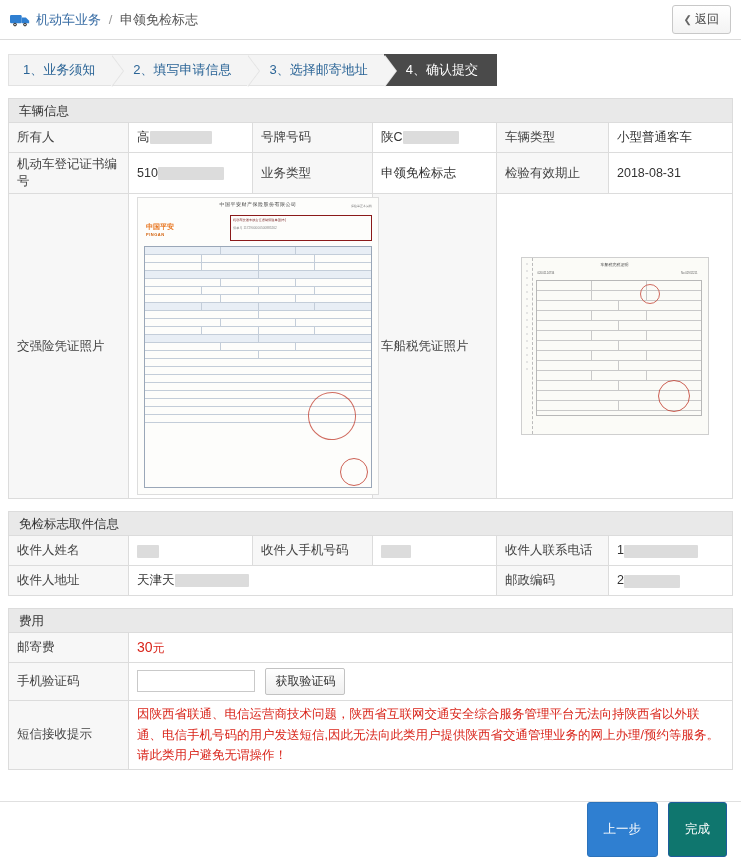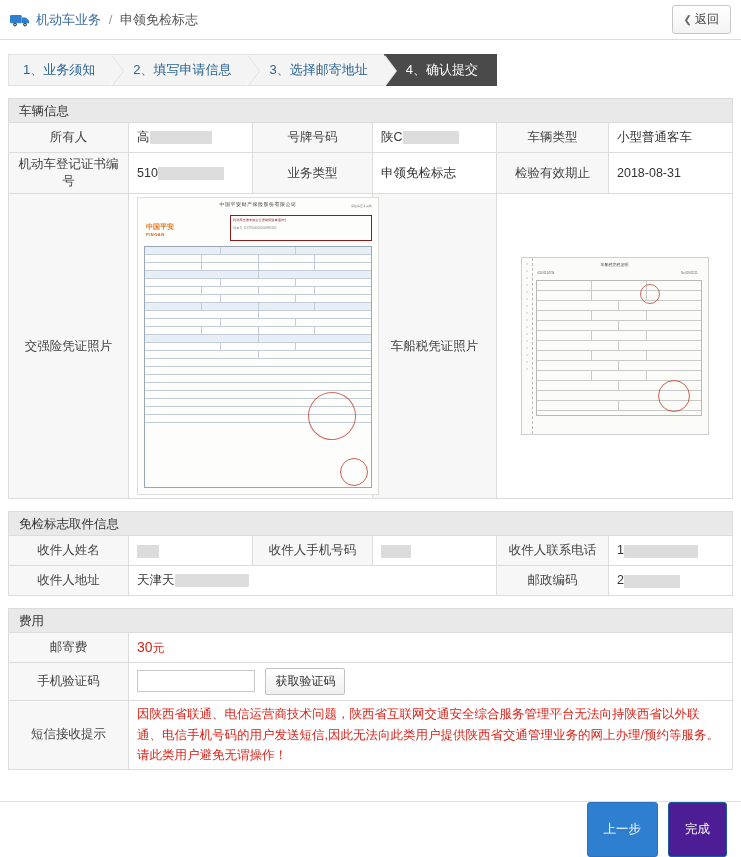--- a/index.html
+++ b/index.html
@@ -151,21 +151,21 @@
   table.grid td {
     border: 1px solid #dcdcdc;
     height: 30px;
     font-size: 12.5px;
     padding: 3px 8px;
     box-sizing: border-box;
     vertical-align: middle;
   }
   td.lbl {
     background: #f7f7f7;
-    text-align: center;
+    text-align: left;
     color: #444;
     width: 120px;
   }
   td.val {
     background: #fff;
     color: #333;
   }
   .redact {
     display: inline-block;
     background: #dcdcdc;
@@ -381,21 +381,21 @@
   }
   .btn-blue {
     background: #2f7fd1;
     border: 1px solid #2b72bb;
     color: #fff;
     font-size: 12.5px;
     border-radius: 3px;
     padding: 6px 16px;
     cursor: pointer;
   }
-  .btn-blue.dark { background: #4c1d95; border-color: #1d5c9b; }
+  .btn-blue.dark { background: #0f766e; border-color: #1d5c9b; }
 </style>
 </head>
 <body>
 
 <div class="page">
 
   <div class="header">
     <svg class="truck-icon" viewBox="0 0 24 16">
       <rect x="0" y="2" width="14" height="10" rx="1.5" fill="#2f7fd1"></rect>
       <path d="M14 5h5l4 4v3h-9z" fill="#2f7fd1"></path>

